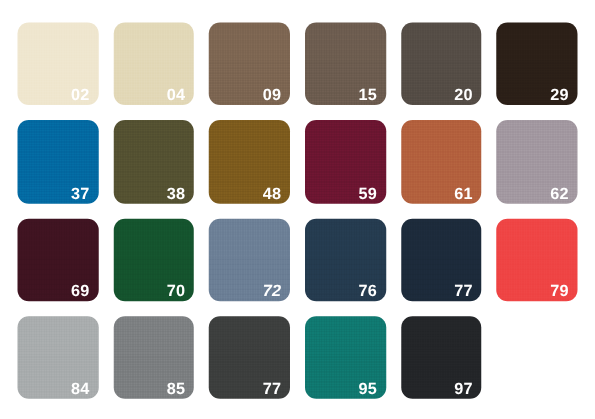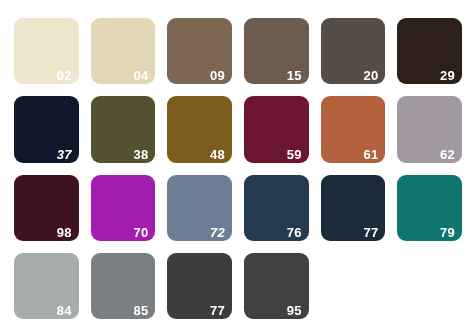--- a/index.html
+++ b/index.html
@@ -75,61 +75,64 @@
     </div>
     <div class="swatch" style="background: rgb(107, 91, 78);">
       <span class="swatch-code" style="color: rgb(255, 255, 255); text-align: right;">15</span>
     </div>
     <div class="swatch" style="background: rgb(84, 76, 69);">
       <span class="swatch-code" style="color: rgb(255, 255, 255);">20</span>
     </div>
     <div class="swatch" style="background: rgb(43, 31, 23); padding-left: 40px;">
       <span class="swatch-code" style="color: rgb(255, 255, 255);">29</span>
     </div>
-    <div class="swatch" style="background: #0f172a; font-style: italic;">
+    <div class="swatch" style="background: #0369a1;">
       <span class="swatch-code" style="color: rgb(255, 255, 255);">37</span>
     </div>
     <div class="swatch" style="background: rgb(84, 81, 49);">
       <span class="swatch-code" style="color: rgb(255, 255, 255); margin-left: 21px;">38</span>
     </div>
     <div class="swatch" style="background: rgb(125, 91, 29);">
       <span class="swatch-code" style="color: rgb(255, 255, 255); margin-top: 44px;">48</span>
     </div>
     <div class="swatch" style="background: rgb(107, 21, 48);">
       <span class="swatch-code" style="color: rgb(255, 255, 255);">59</span>
     </div>
     <div class="swatch" style="background: rgb(179, 96, 61);">
       <span class="swatch-code" style="color: rgb(255, 255, 255);">61</span>
     </div>
     <div class="swatch" style="background: rgb(162, 152, 160);">
       <span class="swatch-code" style="color: rgb(255, 255, 255);">62</span>
     </div>
     <div class="swatch" style="background: rgb(62, 19, 32);">
-      <span class="swatch-code" style="color: rgb(255, 255, 255);">98</span>
+      <span class="swatch-code" style="color: rgb(255, 255, 255);">69</span>
     </div>
-    <div class="swatch" style="background: #a21caf;">
+    <div class="swatch" style="background: #14532d;">
       <span class="swatch-code" style="color: rgb(255, 255, 255);">70</span>
     </div>
     <div class="swatch" style="background: rgb(107, 126, 149);">
       <span class="swatch-code" style="color: rgb(255, 255, 255); font-style: italic;">72</span>
     </div>
     <div class="swatch" style="background: rgb(36, 58, 78); text-decoration: underline;">
       <span class="swatch-code" style="color: rgb(255, 255, 255);">76</span>
     </div>
     <div class="swatch" style="background: rgb(28, 42, 58);">
       <span class="swatch-code" style="color: rgb(255, 255, 255); text-align: right;">77</span>
     </div>
-    <div class="swatch" style="background: #0f766e;">
+    <div class="swatch" style="background: #ef4444;">
       <span class="swatch-code" style="color: rgb(255, 255, 255);">79</span>
     </div>
     <div class="swatch" style="background: rgb(167, 171, 172);">
       <span class="swatch-code" style="color: rgb(255, 255, 255);">84</span>
     </div>
     <div class="swatch" style="background: rgb(123, 126, 128);">
       <span class="swatch-code" style="color: rgb(255, 255, 255);">85</span>
     </div>
     <div class="swatch" style="background: rgb(60, 62, 61);">
       <span class="swatch-code" style="color: rgb(255, 255, 255);">77</span>
     </div>
-    <div class="swatch" style="background: #404040;">
+    <div class="swatch" style="background: #0f766e;">
       <span class="swatch-code" style="color: rgb(255, 255, 255);">95</span>
+    </div>
+    <div class="swatch" style="background: rgb(35, 37, 40);">
+      <span class="swatch-code" style="color: rgb(255, 255, 255);">97</span>
     </div>
   </div>
 
 </body></html>

